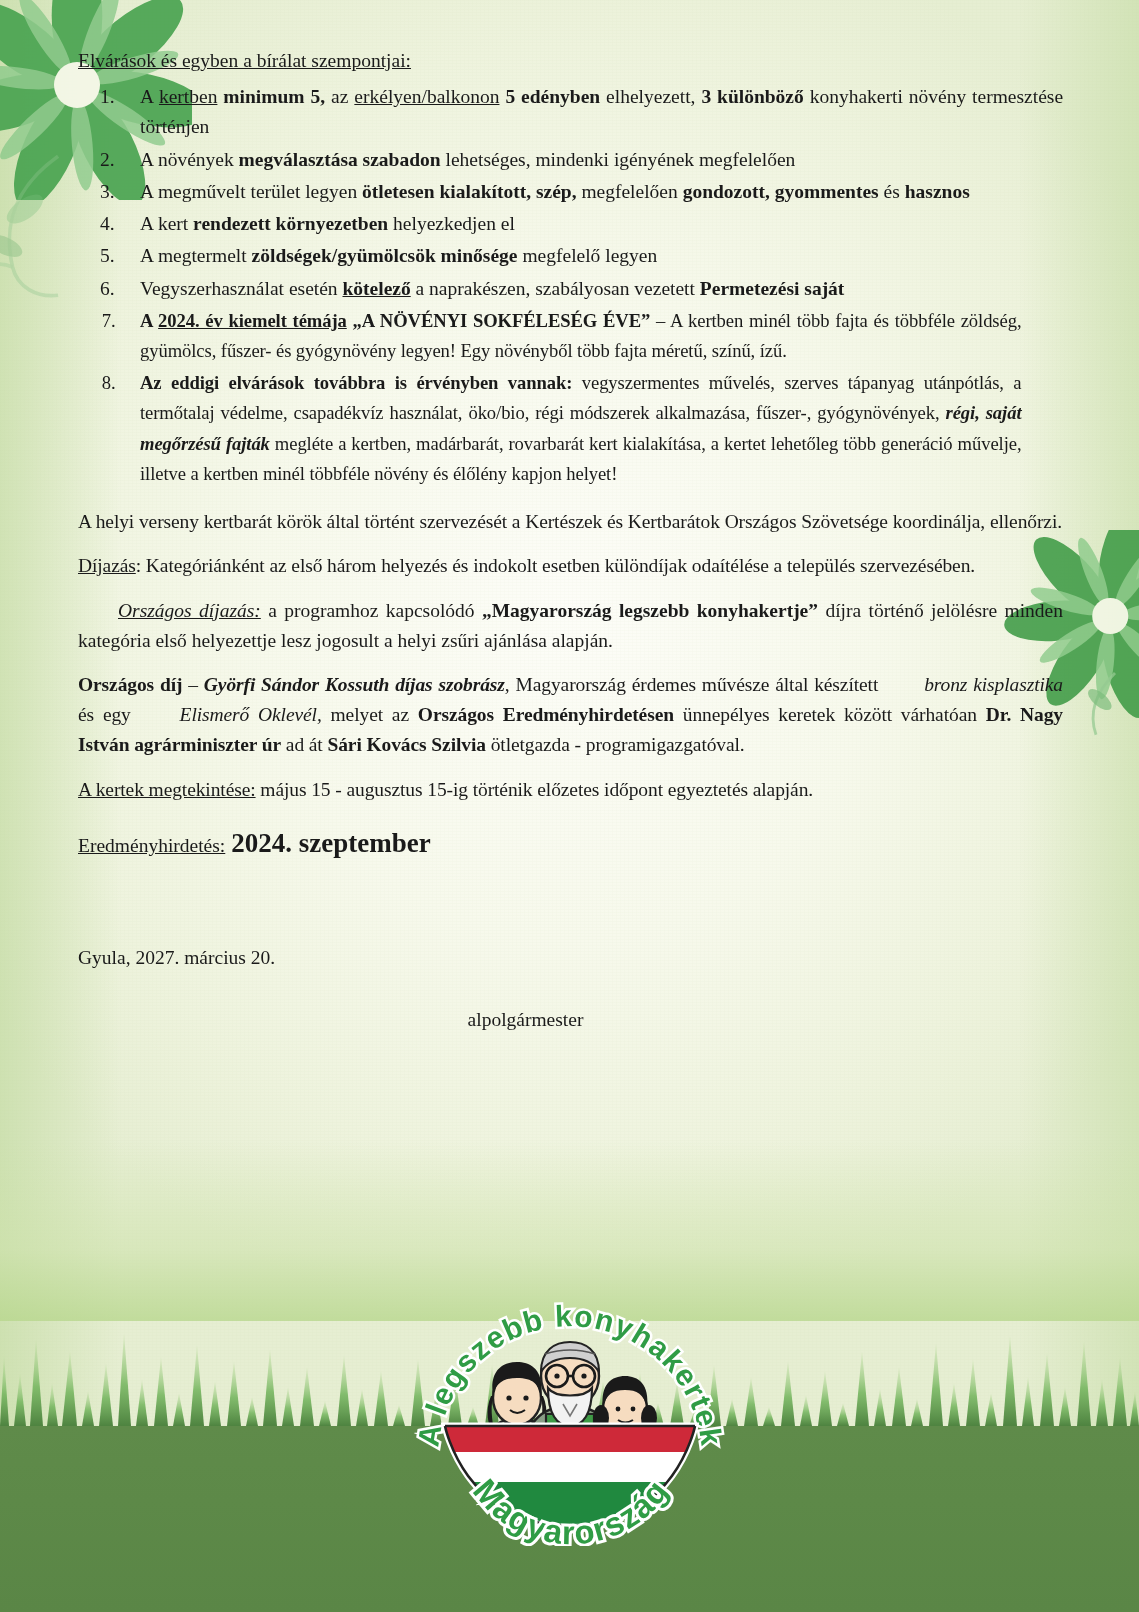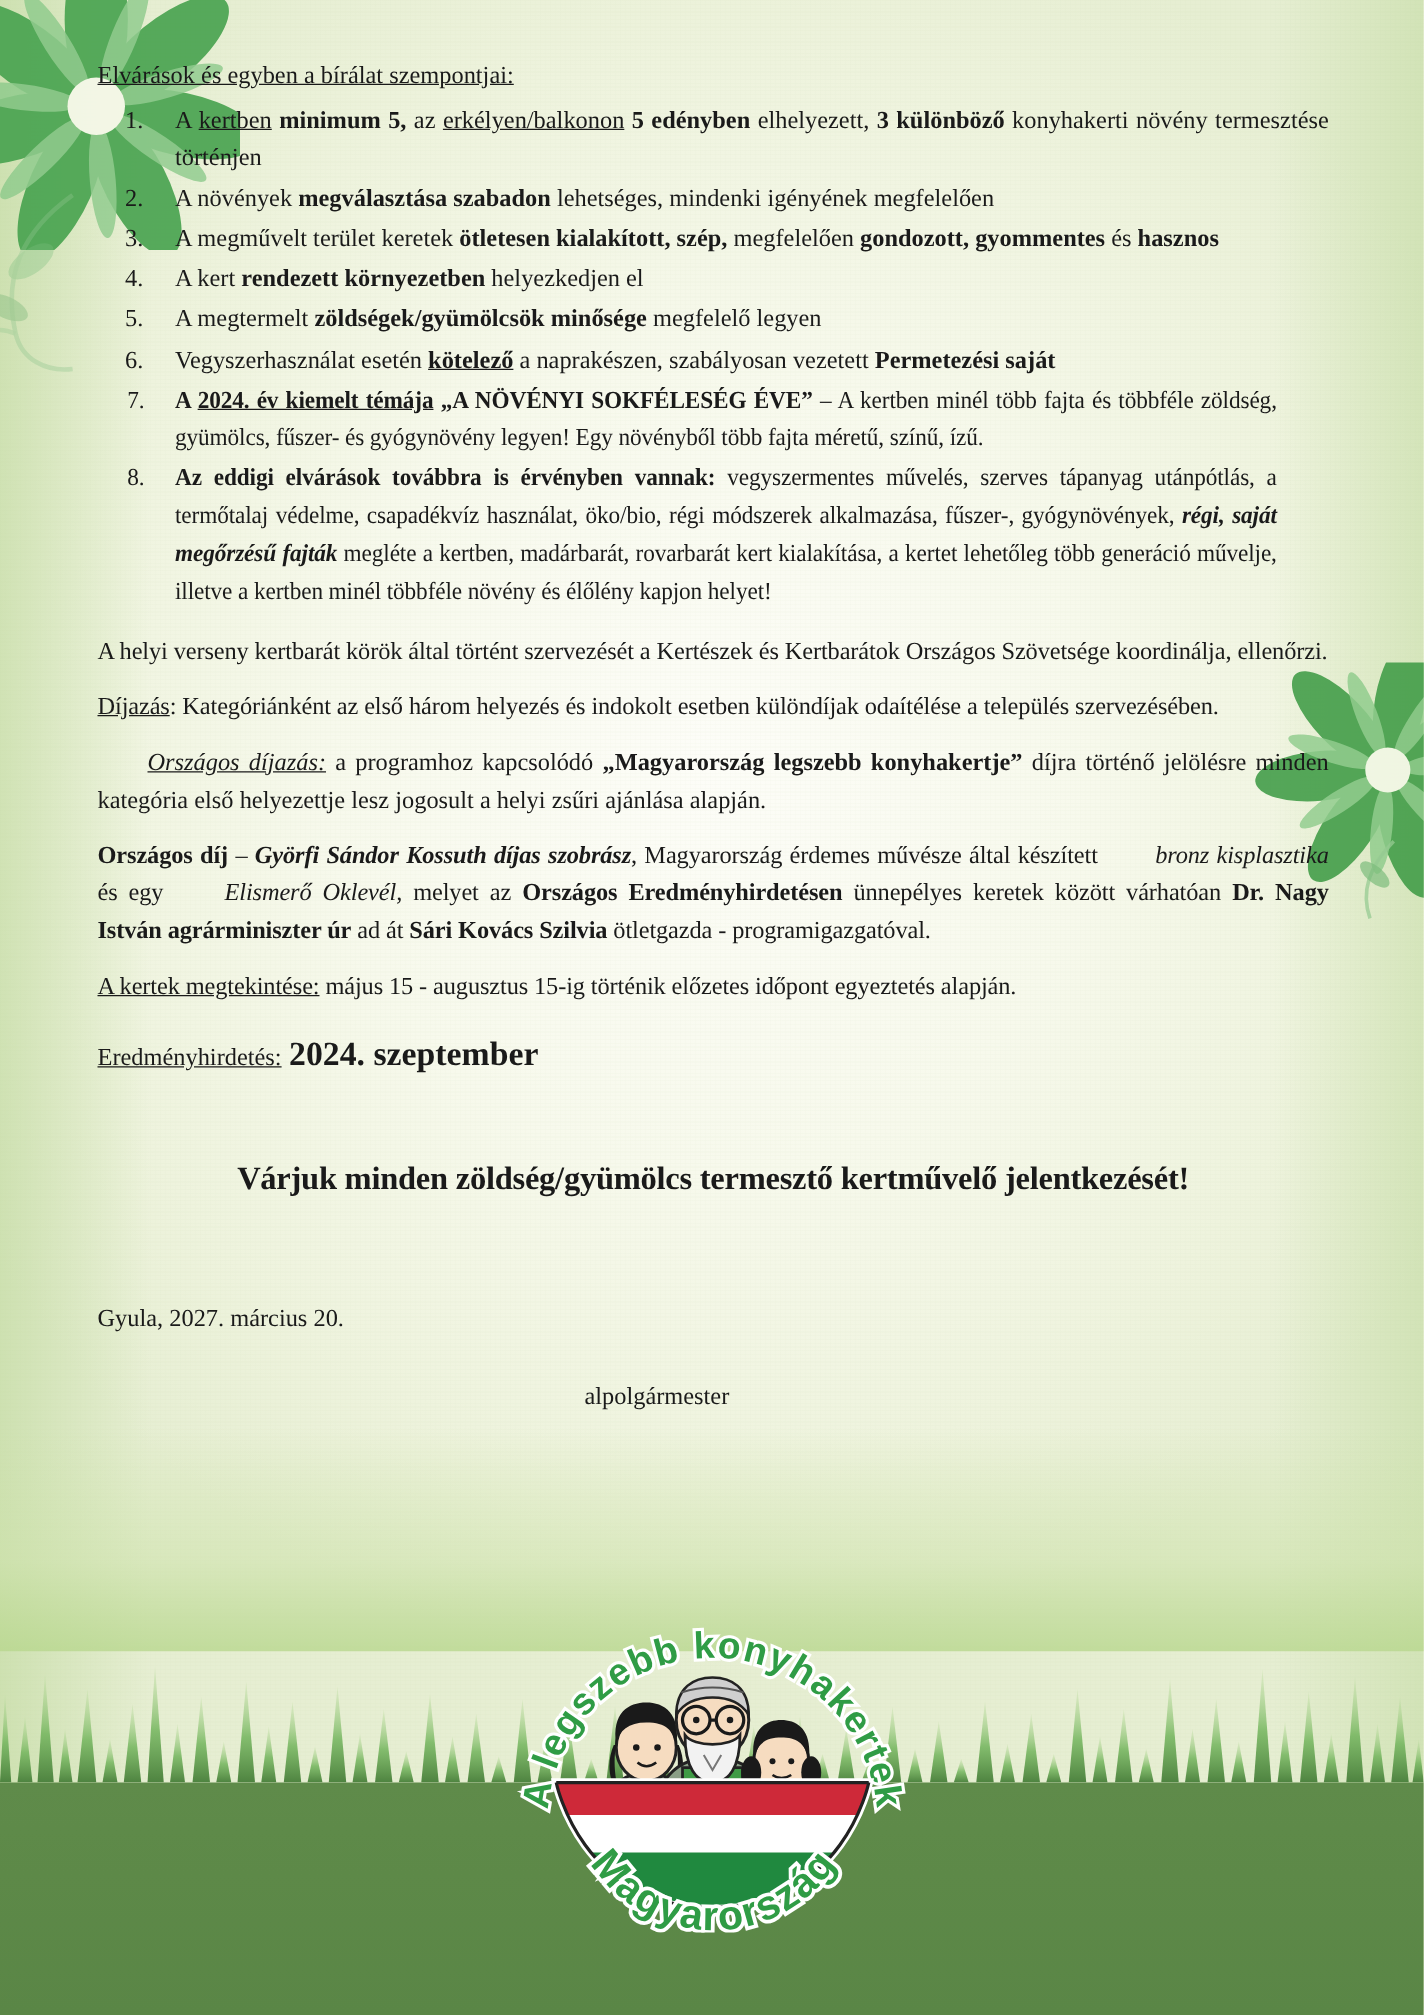--- a/index.html
+++ b/index.html
@@ -270,41 +270,40 @@
 
 <div class="field"></div>
 
 <div class="content">
 
   <p class="lead u">Elvárások és egyben a bírálat szempontjai:</p>
 
   <ol class="criteria" id="criteria-list">
       <li><span>A </span><span class="u">kertben</span><span> </span><span class="b">minimum 5,</span><span> az </span><span class="u">erkélyen/balkonon</span><span> </span><span class="b">5 edényben</span><span> elhelyezett, </span><span class="b">3 különböző</span><span> konyhakerti növény termesztése történjen</span></li>
       <li><span>A növények </span><span class="b">megválasztása szabadon</span><span> lehetséges, mindenki igényének megfelelően</span></li>
-      <li><span>A megművelt terület keretek </span><span class="b">ötletesen kialakított, szép,</span><span> megfelelően </span><span class="b">gondozott, gyommentes</span><span> és </span><span class="b">hasznos</span></li>
+      <li><span>A megművelt terület legyen </span><span class="b">ötletesen kialakított, szép,</span><span> megfelelően </span><span class="b">gondozott, gyommentes</span><span> és </span><span class="b">hasznos</span></li>
       <li><span>A kert </span><span class="b">rendezett környezetben</span><span> helyezkedjen el</span></li>
       <li><span>A megtermelt </span><span class="b">zöldségek/gyümölcsök minősége</span><span> megfelelő legyen</span></li>
       <li><span>Vegyszerhasználat esetén </span><span class="b u">kötelező</span><span> a naprakészen, szabályosan vezetett </span><span class="b">Permetezési saját</span></li>
       <li class="condensed"><span class="b">A </span><span class="b u">2024. év kiemelt témája</span><span class="b"> „A NÖVÉNYI SOKFÉLESÉG ÉVE”</span><span> – A kertben minél több fajta és többféle zöldség, gyümölcs, fűszer- és gyógynövény legyen! Egy növényből több fajta méretű, színű, ízű.</span></li>
       <li class="condensed"><span class="b">Az eddigi elvárások továbbra is érvényben vannak:</span><span> vegyszermentes művelés, szerves tápanyag utánpótlás, a termőtalaj védelme, csapadékvíz használat, öko/bio, régi módszerek alkalmazása, fűszer-, gyógynövények, </span><span class="bi">régi, saját megőrzésű fajták</span><span> megléte a kertben, madárbarát, rovarbarát kert kialakítása, a kertet lehetőleg több generáció művelje, illetve a kertben minél többféle növény és élőlény kapjon helyet!</span></li>
     </ol>
 
   <div id="paragraph-block">
       <p class="nat"><span>A helyi verseny kertbarát körök által történt szervezését a Kertészek és Kertbarátok Országos Szövetsége koordinálja, ellenőrzi.</span></p>
       <p class="nat"><span class="u">Díjazás</span><span>: Kategóriánként az első három helyezés és indokolt esetben különdíjak odaítélése a település szervezésében.</span></p>
       <p class="para"><span class="i u">Országos díjazás:</span><span> a programhoz kapcsolódó </span><span class="b">„Magyarország legszebb konyhakertje”</span><span> díjra történő jelölésre minden kategória első helyezettje lesz jogosult a helyi zsűri ajánlása alapján.</span></p>
       <p class="nat"><span class="b">Országos díj</span><span> – </span><span class="bi">Györfi Sándor Kossuth díjas szobrász</span><span>, Magyarország érdemes művésze által készített </span><span class="i">bronz kisplasztika</span><span> és egy </span><span class="i">Elismerő Oklevél,</span><span> melyet az </span><span class="b">Országos Eredményhirdetésen</span><span> ünnepélyes keretek között várhatóan </span><span class="b">Dr. Nagy István agrárminiszter úr</span><span> ad át </span><span class="b">Sári Kovács Szilvia</span><span> ötletgazda - programigazgatóval.</span></p>
       <p class="nat"><span class="u">A kertek megtekintése:</span><span> május 15 - augusztus 15-ig történik előzetes időpont egyeztetés alapján.</span></p>
     </div>
 
   <p class="result-line">
     <span class="result-label">Eredményhirdetés:</span><span class="result-value">2024. szeptember</span>
   </p>
 
-  <p class="callout">Várjuk minden zöldség/gyümölcs termesztő kertművelő jelentkezését!</p>
 
   <p class="place-date">Gyula, 2027. március 20.</p>
 
   <div class="sign">
     <p class="role">alpolgármester</p>
   </div>
 
 </div>
 
 <svg class="logo" viewBox="0 0 330 300">

